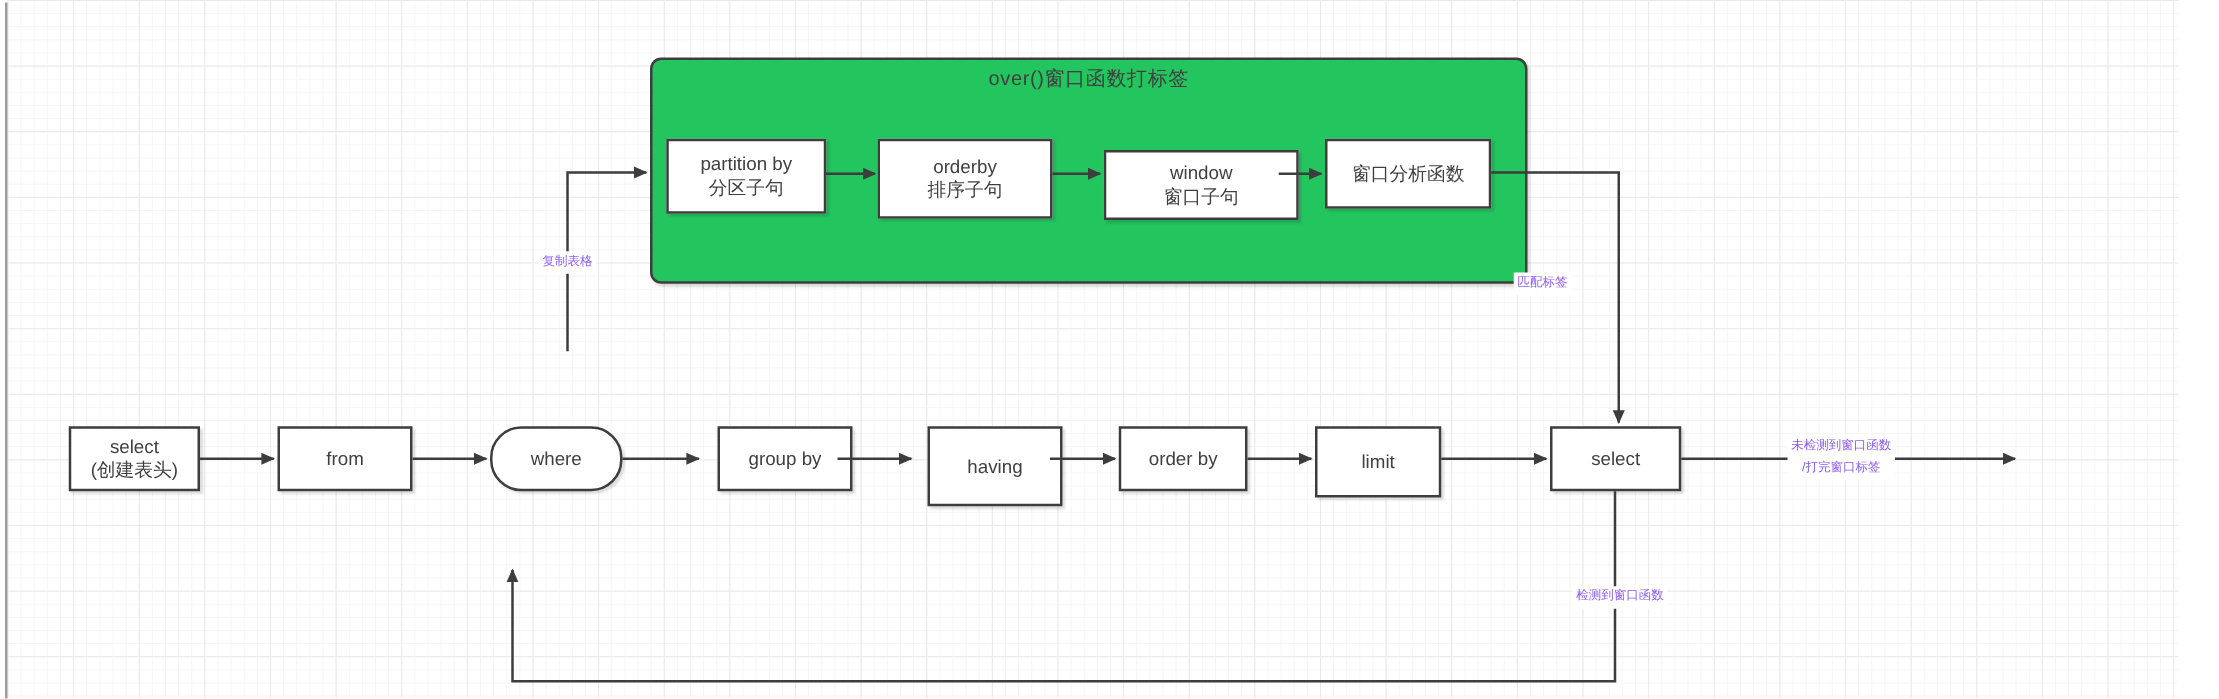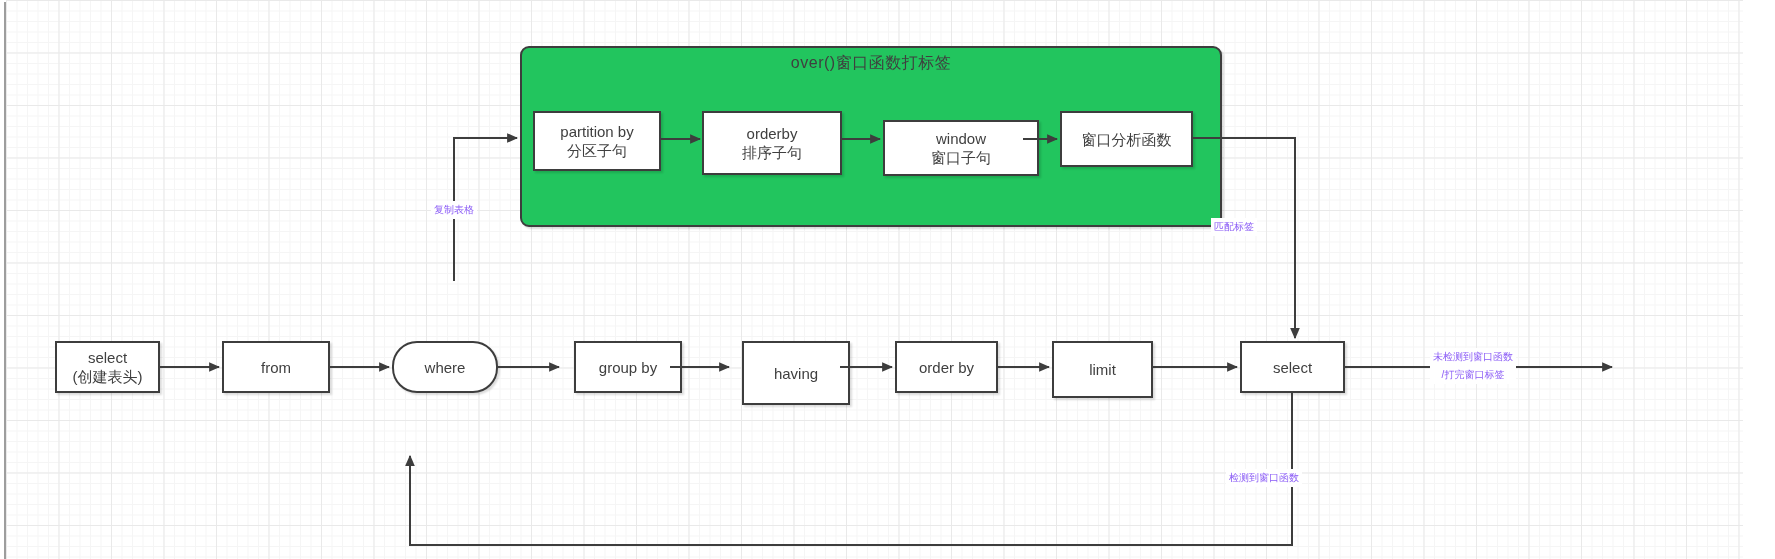--- a/index.html
+++ b/index.html
@@ -121,18 +121,18 @@
       <path d="M840,367 L892,367" marker-end="url(#arr)"></path>
       <path d="M998,367 L1049,367" marker-end="url(#arr)"></path>
       <path d="M1153,367 L1237,367" marker-end="url(#arr)"></path>
       <path d="M1345,367 L1612,367" marker-end="url(#arr)"></path>
       <path d="M1292,393 L1292,545 L410,545 L410,456" marker-end="url(#arr)"></path>
     </g>
   </svg>
 
   <div class="elabel" style="left:454px;top:201px;">复制表格</div>
   <div class="elabel" style="left:1234px;top:218px;">匹配标签</div>
-  <div class="elabel" style="left:1264px;top:469px;">检测到窗口函数</div>
+  <div class="elabel" style="left:1296px;top:469px;font-family:Liberation Mono, monospace;">检测到窗口函数</div>
   <div class="elabel" style="left:1473px;top:348px;">
     <div>未检测到窗口函数</div>
     <div>/打完窗口标签</div>
   </div>
 </div>
 
 </body></html>

